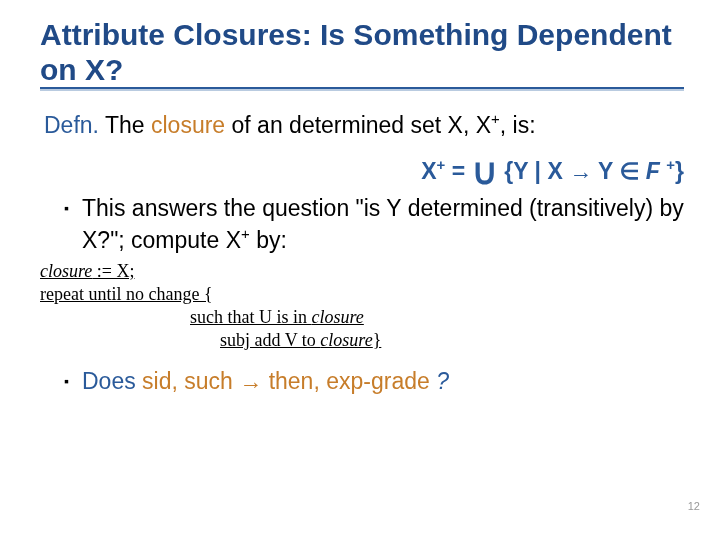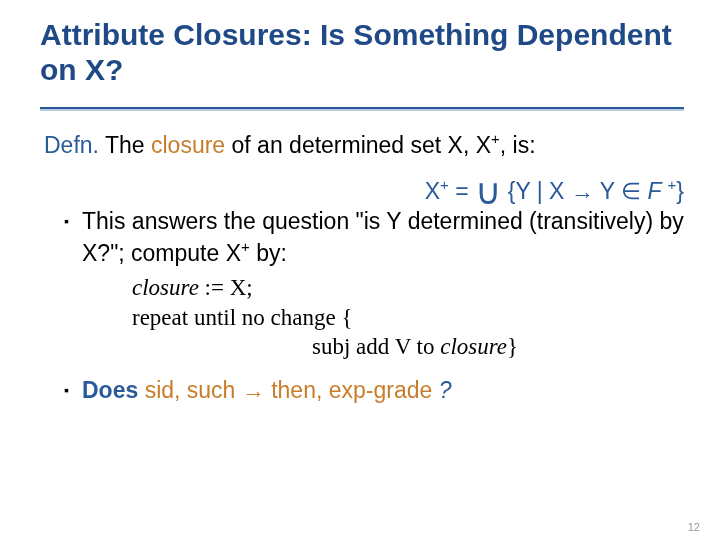--- a/index.html
+++ b/index.html
@@ -15,41 +15,42 @@
   }
   .slide {
     padding: 18px 36px 0 40px;
     box-sizing: border-box;
   }
   .title {
     color: #204a87;
     font-weight: bold;
     font-size: 30px;
     line-height: 1.15;
-    margin-bottom: 20px;
+    margin-bottom: 0;
   }
   .rule {
     height: 4px;
     background: linear-gradient(to bottom, #2a5a9a 0%, #2a5a9a 40%, #b9cbe0 40%, #b9cbe0 100%);
     margin: 0 0 18px 0;
   }
   .content {
     font-size: 23px;
     line-height: 1.35;
   }
   .defn-line {
     margin-left: 4px;
     margin-bottom: 14px;
   }
   .blue { color: #2a5a9a; text-align: right; }
   .orange { color: #c77d2a; }
   .formula {
     margin-left: 120px;
-    margin-bottom: 0;
+    margin-bottom: 7px;
     font-size: 23px;
+    font-weight: bold;
   }
   .sup { font-size: 0.65em; vertical-align: super; }
   .bigcup {
     font-size: 36px;
     vertical-align: -6px;
     display: inline-block;
     line-height: 0.6;
     font-family: "Cambria Math", serif;
   }
   .bullet-row {
@@ -61,34 +62,34 @@
     width: 18px;
     flex-shrink: 0;
     font-size: 14px;
     line-height: 30px;
   }
   .bbody {
     flex: 1;
   }
   .algo {
     font-family: "Times New Roman", Times, serif;
-    font-size: 23px;
-    margin-left: 92px;
+    font-size: 18px;
     margin-top: 4px;
     margin-bottom: 14px;
     line-height: 1.28;
+    text-decoration: underline;
   }
   .algo .l2 { margin-left: 120px; }
   .algo .l3 { margin-left: 150px; }
   .algo .l4 { margin-left: 180px; }
   .ital { font-style: italic; }
   .pageno {
     position: absolute;
     right: 20px;
-    bottom: 7px;
+    bottom: 28px;
     font-size: 11px;
     color: #999;
     font-family: Arial, sans-serif;
   }
   .question { margin-top: 6px; }
 </style>
 </head>
 <body>
 
 <div class="slide">
@@ -109,27 +110,28 @@
     <div class="bullet-row">
       <div class="bmark">▪</div>
       <div class="bbody">
         <span>This answers the question "is Y determined (transitively) by X?"; compute X</span><span class="sup">+</span><span>  by:</span>
       </div>
     </div>
 
     <div class="algo">
       <div><span class="ital">closure</span><span> := X;</span></div>
       <div>repeat until no change {</div>
+      <div class="l3"><span>such that U is in </span><span class="ital">closure</span></div>
       <div class="l4"><span>subj add V to </span><span class="ital">closure</span><span>}</span></div>
     </div>
 
     <div class="bullet-row question">
       <div class="bmark">▪</div>
       <div class="bbody">
-        <span class="blue" style="font-weight:bold">Does </span>
+        <span class="blue" style="font-weight:normal">Does </span>
         <span class="orange">
           <span> sid, such </span><span>→</span><span> then, exp-grade</span>
         </span><span class="blue ital">?</span>
       </div>
     </div>
 
   </div>
 </div>
 
 <div class="pageno">12</div>

